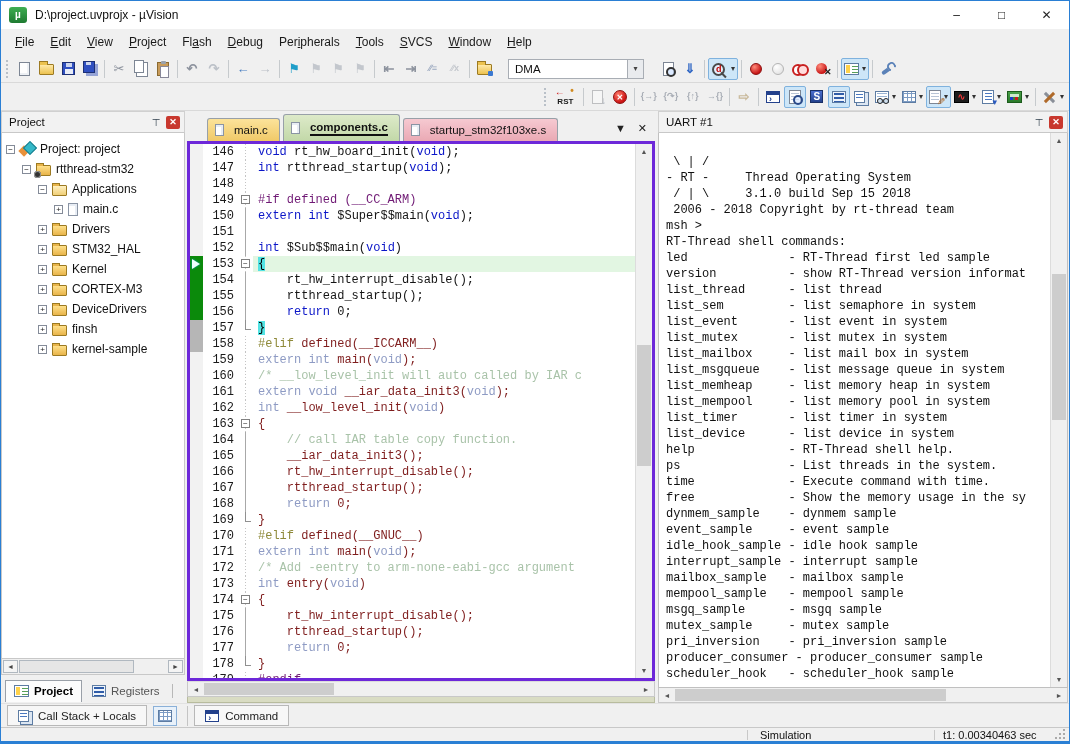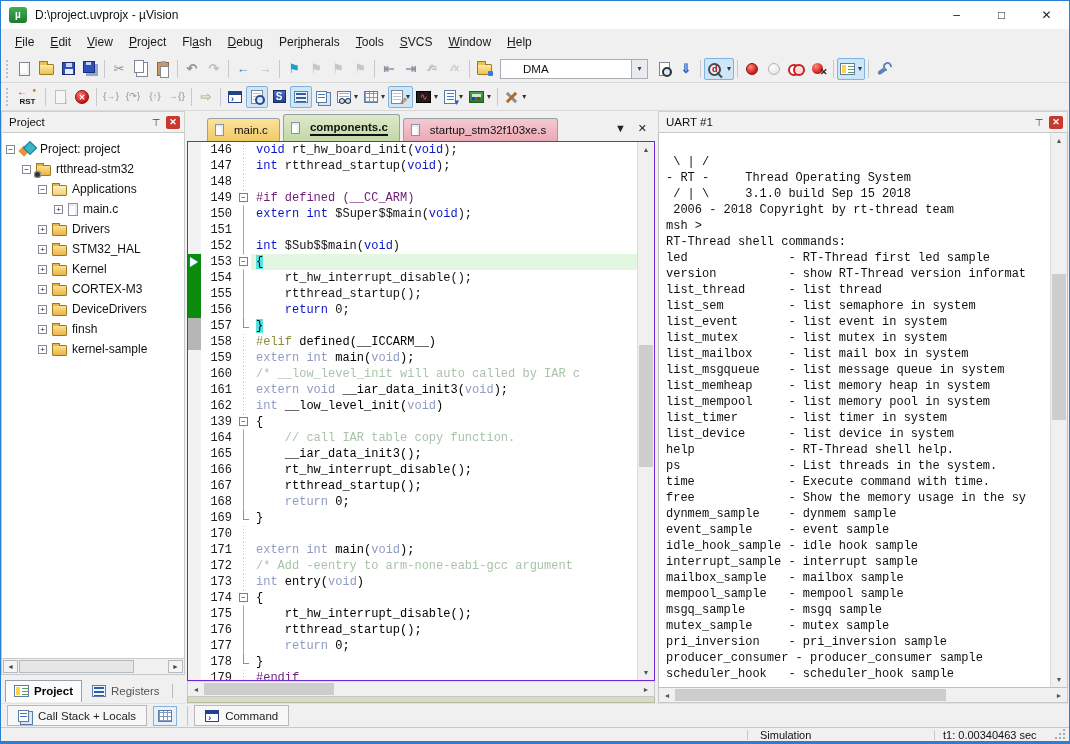--- a/index.html
+++ b/index.html
@@ -10,29 +10,29 @@
   .appicon{width:18px;height:16px;background:linear-gradient(#3fae52,#1e7a31);border-radius:3px;color:#fff;font:bold 10px/16px "Liberation Sans",sans-serif;text-align:center;}
   .wtitle{margin-left:8px;font-size:12px;color:#111;}
   .wbtns{margin-left:auto;display:flex;height:100%;}
   .wbtn{width:45px;display:flex;align-items:center;justify-content:center;font-size:12px;color:#222;}
   
   .menubar{position:absolute;left:0;right:0;top:28px;height:26px;background:#f0f0f0;display:flex;align-items:center;padding-left:6px;font-size:12px;color:#1a1a1a;}
   .mitem{padding:0 8px;line-height:26px;}
   
   .tb{position:absolute;left:0;right:0;display:flex;align-items:center;padding:0 2px;height:28px;background:#f0f0f0;border-bottom:1px solid #d9d9d9;}
   .tb::before{content:"";height:18px;border-left:2px dotted #b9c0c8;margin:0 5px 0 3px;}
-  #tb1{top:54px;} #tb2{top:82px;}
+  #tb1{top:54px;} #tb2{top:82px;justify-content:flex-end;}
   .tsep{width:1px;height:18px;background:#c6cacd;margin:0 3px;}
   .ti{height:22px;min-width:22px;padding:0 2px;display:flex;align-items:center;justify-content:center;border:1px solid transparent;border-radius:2px;}
   .ti.on{background:#cde6f8;border-color:#7fb2de;}
   .ti.dis{opacity:.45;filter:grayscale(75%);}
   .g{font-size:13px;line-height:1;}
   .g.sm{font-size:9px;font-weight:bold;}
   .dd{font-size:8px;color:#333;margin-left:3px;}
-  .combo{display:flex;align-items:center;height:20px;margin:0 5px;border:1px solid #a8adb4;background:#fff;width:148px;padding-left:16px;}
+  .combo{display:flex;align-items:center;height:20px;margin:0 13px;border:1px solid #a8adb4;background:#fff;width:136px;}
   .combo .val{flex:1;padding:0 6px;font-size:11.5px;color:#111;}
   .combo .cdd{width:16px;height:100%;background:#e9ebee;border-left:1px solid #a8adb4;font-size:8px;display:flex;align-items:center;justify-content:center;color:#444;}
   
   .x{position:relative;display:inline-block;}
   .mi-page{width:11px;height:14px;background:#fefefe;border:1px solid #7d8694;box-shadow:inset -2px -2px 0 #edf0f4;}
   .mi-folder-open,.mi-folder-opt{width:15px;height:11px;background:linear-gradient(#ffe9a8,#ecc24f);border:1px solid #9c7a22;border-radius:1px;margin-top:2px;}
   .mi-folder-open::before,.mi-folder-opt::before{content:"";position:absolute;left:-1px;top:-4px;width:7px;height:3px;background:#ecc24f;border:1px solid #9c7a22;border-bottom:0;}
   .mi-folder-opt::after{content:"";position:absolute;right:-2px;bottom:-2px;width:5px;height:5px;background:#3b79d1;border-radius:1px;}
   .mi-floppy{width:13px;height:13px;background:#2f4fc0;border:1px solid #1c2f74;}
   .mi-floppy::before{content:"";position:absolute;left:3px;top:0;width:6px;height:4px;background:#ccd5ee;}
@@ -122,39 +122,39 @@
   
   .editor{position:absolute;left:186px;top:0;bottom:0;width:468px;display:flex;flex-direction:column;}
   .etabs{height:30px;display:flex;align-items:flex-end;padding-left:20px;position:relative;}
   .etab{display:flex;align-items:center;gap:5px;height:23px;padding:0 11px 0 7px;border:1px solid #98a0a8;border-bottom:none;border-radius:3px 3px 0 0;margin-right:3px;font-size:11.5px;color:#111;}
   .etab.yellow{background:linear-gradient(#fce39a,#f0c968);}
   .etab.green{background:linear-gradient(#ddeac9,#c2d8a8);height:27px;font-weight:bold;}
   .etab.green .lbl{border-bottom:2px solid #111;padding-bottom:1px;}
   .etab.pink{background:linear-gradient(#f6c9d1,#eaa9b4);}
   .etab .t-page{width:9px;height:12px;}
   .etabctl{position:absolute;right:8px;bottom:6px;display:flex;gap:12px;font-size:11px;color:#222;}
-  .codewrap{flex:1;border:1px solid #6d28d9;background:#fff;display:flex;overflow:hidden;}
+  .codewrap{flex:1;border:3px solid #6d28d9;background:#fff;display:flex;overflow:hidden;}
   .codelines{flex:1;overflow:hidden;font:12px/16px "Liberation Mono",monospace;}
   .cl{display:flex;height:16px;white-space:pre;}
   .cl-bp{flex:none;width:13px;background:#f2f2f2;position:relative;}
   .cl-bp.mg{background:#0b8a0b;} .cl-bp.my{background:#b6b6b6;}
   .curarrow{position:absolute;left:2px;top:3px;width:0;height:0;border-top:5px solid transparent;border-bottom:5px solid transparent;border-left:8px solid #effdff;filter:drop-shadow(0 0 1px #00a0c0);}
   .cl-num{flex:none;width:36px;text-align:right;padding-right:5px;color:#1a1a1a;}
   .cl-fold{flex:none;width:14px;position:relative;background-image:repeating-linear-gradient(180deg,#c4c4c4 0 1px,transparent 1px 3px);background-size:1px 100%;background-position:6px 0;background-repeat:no-repeat;}
   .cl-fold.f-l{background-image:none;}
   .cl-fold.f-l::after{content:"";position:absolute;left:6px;top:0;bottom:0;border-left:1px solid #a8a8a8;}
   .cl-fold.f-e{background-image:none;}
   .cl-fold.f-e::after{content:"";position:absolute;left:6px;top:0;width:5px;height:9px;border-left:1px solid #909090;border-bottom:1px solid #909090;}
   .fbox{position:absolute;left:2px;top:3px;width:9px;height:9px;border:1px solid #808080;background:#fff;font:8px/7px "Liberation Mono",monospace;text-align:center;color:#333;z-index:1;}
   .cl-code{flex:1;padding-left:5px;font-family:Liberation Mono, monospace;}
   .cl-code.hl{background:#e2f6e2;}
   .c-k{color:#0b16c8;} .c-p{color:#141414;} .c-c{color:#15961e;}
   .c-d{color:#701a75;} .c-d2{color:#8f8a3a;}
   .c-b{background:#53e3e3;color:#000;}
-  .c-gk{color:#8e9bc4;} .c-gp{color:#000000;} .c-gc{color:#a9c3a9;}
+  .c-gk{color:#8e9bc4;} .c-gp{color:#7f1d1d;} .c-gc{color:#a9c3a9;}
   .vscroll{flex:none;width:17px;background:#f0f0f0;border-left:1px solid #dcdcdc;display:flex;flex-direction:column;}
   .sbtn{height:15px;display:flex;align-items:center;justify-content:center;font-size:7px;color:#555;}
   .vtrack{flex:1;position:relative;}
   .vthumb{position:absolute;left:1px;right:1px;background:#cdcdcd;}
   .hscroll{height:16px;background:#f0f0f0;border:1px solid #c8c8c8;border-top:1px solid #dcdcdc;display:flex;align-items:center;}
   .hbtn{width:16px;text-align:center;font-size:7px;color:#555;}
   .htrack{flex:1;position:relative;height:100%;}
   .hthumb{position:absolute;top:1px;bottom:1px;background:#cdcdcd;}
   .olivestrip{height:6px;background:#d9dcc3;border:1px solid #b8bc9e;border-top:none;}
   
@@ -504,28 +504,28 @@
             <div class="cl"><span class="cl-bp mg"><span class="curarrow"></span></span><span class="cl-num">153</span><span class="cl-fold"><span class="fbox">−</span></span><span class="cl-code hl"><span class="c-b">{</span></span></div>
             <div class="cl"><span class="cl-bp mg"></span><span class="cl-num">154</span><span class="cl-fold f-l"></span><span class="cl-code"><span class="c-p">    rt_hw_interrupt_disable();</span></span></div>
             <div class="cl"><span class="cl-bp mg"></span><span class="cl-num">155</span><span class="cl-fold f-l"></span><span class="cl-code"><span class="c-p">    rtthread_startup();</span></span></div>
             <div class="cl"><span class="cl-bp mg"></span><span class="cl-num">156</span><span class="cl-fold f-l"></span><span class="cl-code"><span class="c-p">    </span><span class="c-k">return</span><span class="c-p"> 0;</span></span></div>
             <div class="cl"><span class="cl-bp my"></span><span class="cl-num">157</span><span class="cl-fold f-e"></span><span class="cl-code"><span class="c-b">}</span></span></div>
             <div class="cl"><span class="cl-bp my"></span><span class="cl-num">158</span><span class="cl-fold"></span><span class="cl-code"><span class="c-d2">#elif</span><span class="c-gp"> defined(__ICCARM__)</span></span></div>
             <div class="cl"><span class="cl-bp"></span><span class="cl-num">159</span><span class="cl-fold"></span><span class="cl-code"><span class="c-gk">extern</span><span class="c-gp"> </span><span class="c-gk">int</span><span class="c-gp"> main(</span><span class="c-gk">void</span><span class="c-gp">);</span></span></div>
             <div class="cl"><span class="cl-bp"></span><span class="cl-num">160</span><span class="cl-fold"></span><span class="cl-code"><span class="c-gc">/* __low_level_init will auto called by IAR c</span></span></div>
             <div class="cl"><span class="cl-bp"></span><span class="cl-num">161</span><span class="cl-fold"></span><span class="cl-code"><span class="c-gk">extern</span><span class="c-gp"> </span><span class="c-gk">void</span><span class="c-gp"> __iar_data_init3(</span><span class="c-gk">void</span><span class="c-gp">);</span></span></div>
             <div class="cl"><span class="cl-bp"></span><span class="cl-num">162</span><span class="cl-fold"></span><span class="cl-code"><span class="c-gk">int</span><span class="c-gp"> __low_level_init(</span><span class="c-gk">void</span><span class="c-gp">)</span></span></div>
-            <div class="cl"><span class="cl-bp"></span><span class="cl-num">139</span><span class="cl-fold"><span class="fbox">−</span></span><span class="cl-code"><span class="c-gp">{</span></span></div>
+            <div class="cl"><span class="cl-bp"></span><span class="cl-num">163</span><span class="cl-fold"><span class="fbox">−</span></span><span class="cl-code"><span class="c-gp">{</span></span></div>
             <div class="cl"><span class="cl-bp"></span><span class="cl-num">164</span><span class="cl-fold f-l"></span><span class="cl-code"><span class="c-gc">    // call IAR table copy function.</span></span></div>
             <div class="cl"><span class="cl-bp"></span><span class="cl-num">165</span><span class="cl-fold f-l"></span><span class="cl-code"><span class="c-gp">    __iar_data_init3();</span></span></div>
             <div class="cl"><span class="cl-bp"></span><span class="cl-num">166</span><span class="cl-fold f-l"></span><span class="cl-code"><span class="c-gp">    rt_hw_interrupt_disable();</span></span></div>
             <div class="cl"><span class="cl-bp"></span><span class="cl-num">167</span><span class="cl-fold f-l"></span><span class="cl-code"><span class="c-gp">    rtthread_startup();</span></span></div>
             <div class="cl"><span class="cl-bp"></span><span class="cl-num">168</span><span class="cl-fold f-l"></span><span class="cl-code"><span class="c-gp">    </span><span class="c-gk">return</span><span class="c-gp"> 0;</span></span></div>
             <div class="cl"><span class="cl-bp"></span><span class="cl-num">169</span><span class="cl-fold f-e"></span><span class="cl-code"><span class="c-gp">}</span></span></div>
-            <div class="cl"><span class="cl-bp"></span><span class="cl-num">170</span><span class="cl-fold"></span></div>
+            <div class="cl"><span class="cl-bp"></span><span class="cl-num">170</span><span class="cl-fold"></span><span class="cl-code"><span class="c-d2">#elif</span><span class="c-gp"> defined(__GNUC__)</span></span></div>
             <div class="cl"><span class="cl-bp"></span><span class="cl-num">171</span><span class="cl-fold"></span><span class="cl-code"><span class="c-gk">extern</span><span class="c-gp"> </span><span class="c-gk">int</span><span class="c-gp"> main(</span><span class="c-gk">void</span><span class="c-gp">);</span></span></div>
             <div class="cl"><span class="cl-bp"></span><span class="cl-num">172</span><span class="cl-fold"></span><span class="cl-code"><span class="c-gc">/* Add -eentry to arm-none-eabi-gcc argument</span></span></div>
             <div class="cl"><span class="cl-bp"></span><span class="cl-num">173</span><span class="cl-fold"></span><span class="cl-code"><span class="c-gk">int</span><span class="c-gp"> entry(</span><span class="c-gk">void</span><span class="c-gp">)</span></span></div>
             <div class="cl"><span class="cl-bp"></span><span class="cl-num">174</span><span class="cl-fold"><span class="fbox">−</span></span><span class="cl-code"><span class="c-gp">{</span></span></div>
             <div class="cl"><span class="cl-bp"></span><span class="cl-num">175</span><span class="cl-fold f-l"></span><span class="cl-code"><span class="c-gp">    rt_hw_interrupt_disable();</span></span></div>
             <div class="cl"><span class="cl-bp"></span><span class="cl-num">176</span><span class="cl-fold f-l"></span><span class="cl-code"><span class="c-gp">    rtthread_startup();</span></span></div>
             <div class="cl"><span class="cl-bp"></span><span class="cl-num">177</span><span class="cl-fold f-l"></span><span class="cl-code"><span class="c-gp">    </span><span class="c-gk">return</span><span class="c-gp"> 0;</span></span></div>
             <div class="cl"><span class="cl-bp"></span><span class="cl-num">178</span><span class="cl-fold f-e"></span><span class="cl-code"><span class="c-gp">}</span></span></div>
             <div class="cl"><span class="cl-bp"></span><span class="cl-num">179</span><span class="cl-fold"></span><span class="cl-code"><span class="c-d">#endif</span></span></div>
           </div>

